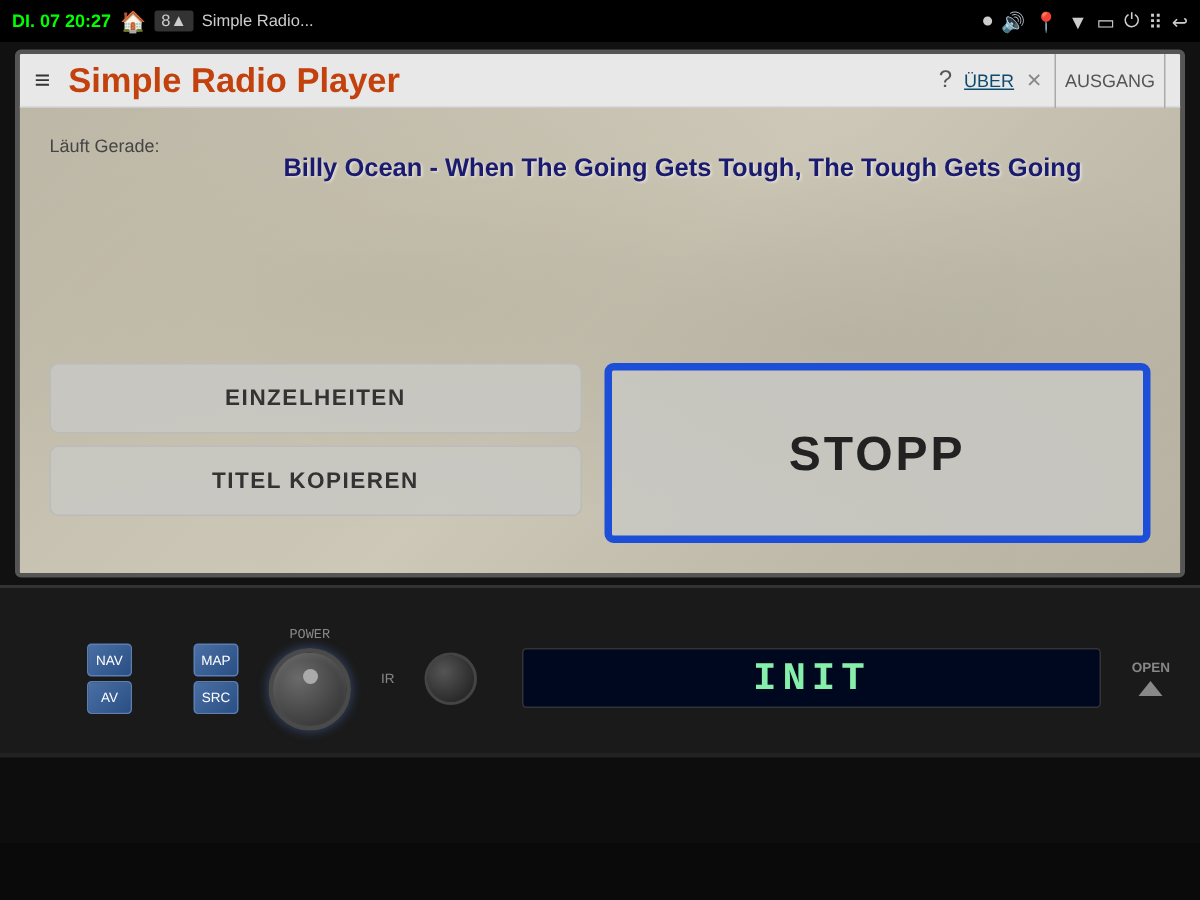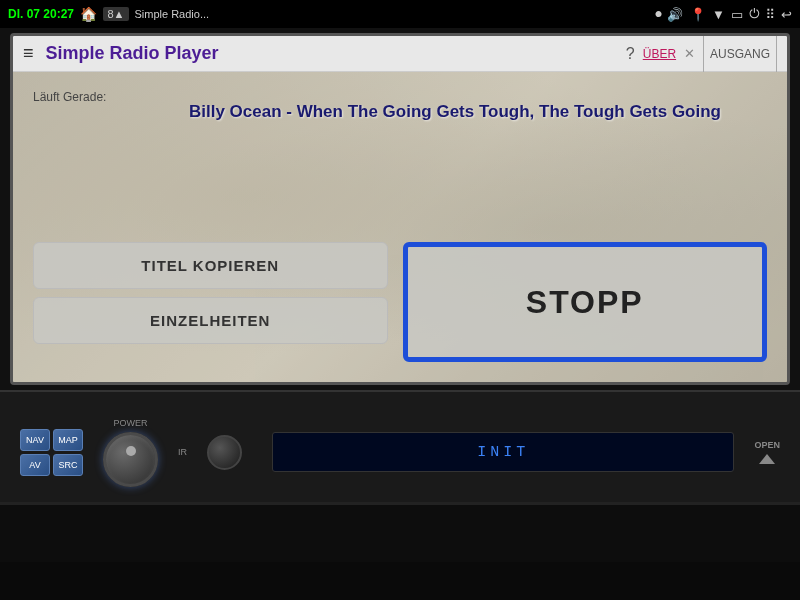--- a/index.html
+++ b/index.html
@@ -76,36 +76,36 @@
     }
 
     .hamburger-icon {
       font-size: 18px;
       color: #333;
       cursor: pointer;
       margin-right: 12px;
     }
 
     .app-title-text {
-      font-size: 18px;
-      font-weight: bold;
-      color: #4c1d95;
+      font-size: 23px;
+      font-weight: bold;
+      color: #c2410c;
       flex: 1;
     }
 
     .title-bar-right {
       display: flex;
       align-items: center;
       gap: 8px;
       color: #555;
       font-size: 13px;
     }
 
     .uber-btn {
-      color: #be185d;
+      color: #0c4a6e;
       font-size: 12px;
       cursor: pointer;
       display: flex;
       align-items: center;
       gap: 2px;
       text-decoration: underline;
     }
 
     .ausgang-btn {
       color: #555;
@@ -255,27 +255,29 @@
       height: 22px;
       background: linear-gradient(135deg, #4a6fa5, #2a4f85);
       border: 1px solid #5a7fb5;
       border-radius: 3px;
       color: #fff;
       font-size: 9px;
       display: flex;
       align-items: center;
       justify-content: center;
       cursor: pointer;
+      margin-left: 38px;
     }
 
     .power-section {
       display: flex;
       flex-direction: column;
       align-items: center;
       gap: 4px;
+      font-family: Liberation Mono, monospace;
     }
 
     .power-label {
       color: #888;
       font-size: 9px;
     }
 
     .power-knob {
       width: 55px;
       height: 55px;
@@ -308,23 +310,23 @@
       border: 1px solid #333;
       border-radius: 3px;
       display: flex;
       align-items: center;
       justify-content: center;
       height: 40px;
       align-self: center;
     }
 
     .display-text {
-      color: #3b82f6;
-      font-size: 15px;
-      font-weight: normal;
+      color: #86efac;
+      font-size: 26px;
+      font-weight: bold;
       font-family: 'Courier New', monospace;
       letter-spacing: 4px;
     }
 
     .open-btn {
       display: flex;
       flex-direction: column;
       align-items: center;
       gap: 4px;
       font-weight: bold;
@@ -409,22 +411,22 @@
       <div class="bg-photo-overlay"></div>
 
       <div class="now-playing-area">
         <span class="lauft-label">Läuft Gerade:</span>
         <div style="height:10px;"></div>
         <div class="track-title">Billy Ocean - When The Going Gets Tough, The Tough Gets Going</div>
       </div>
 
       <div class="buttons-area">
         <div class="left-buttons">
+          <div class="btn-left">EINZELHEITEN</div>
           <div class="btn-left">TITEL KOPIEREN</div>
-          <div class="btn-left">EINZELHEITEN</div>
         </div>
         <div class="btn-stopp">STOPP</div>
       </div>
     </div>
 
   </div>
 
   <div class="device-bottom">
     <div class="device-bezel-top"></div>
 

